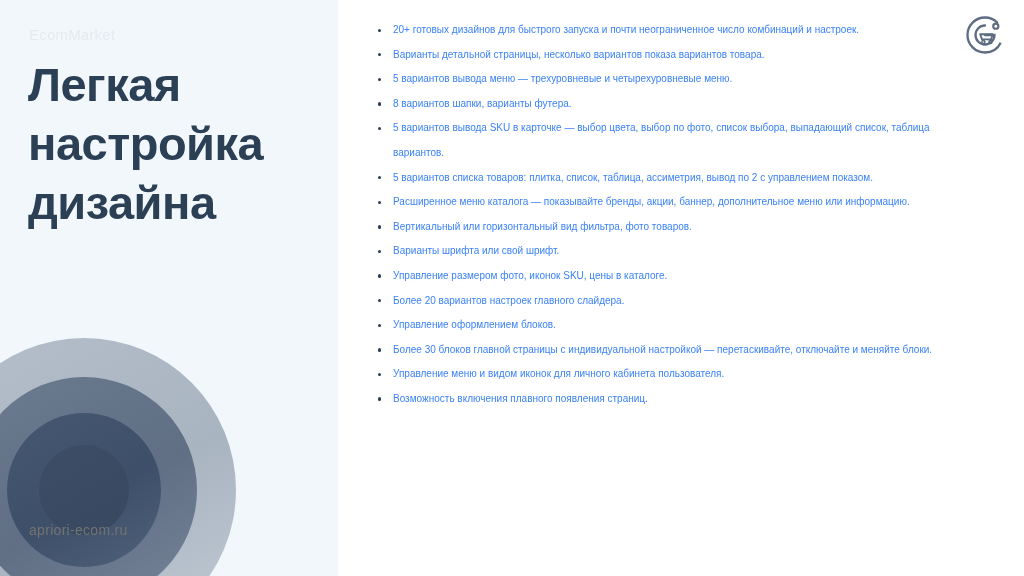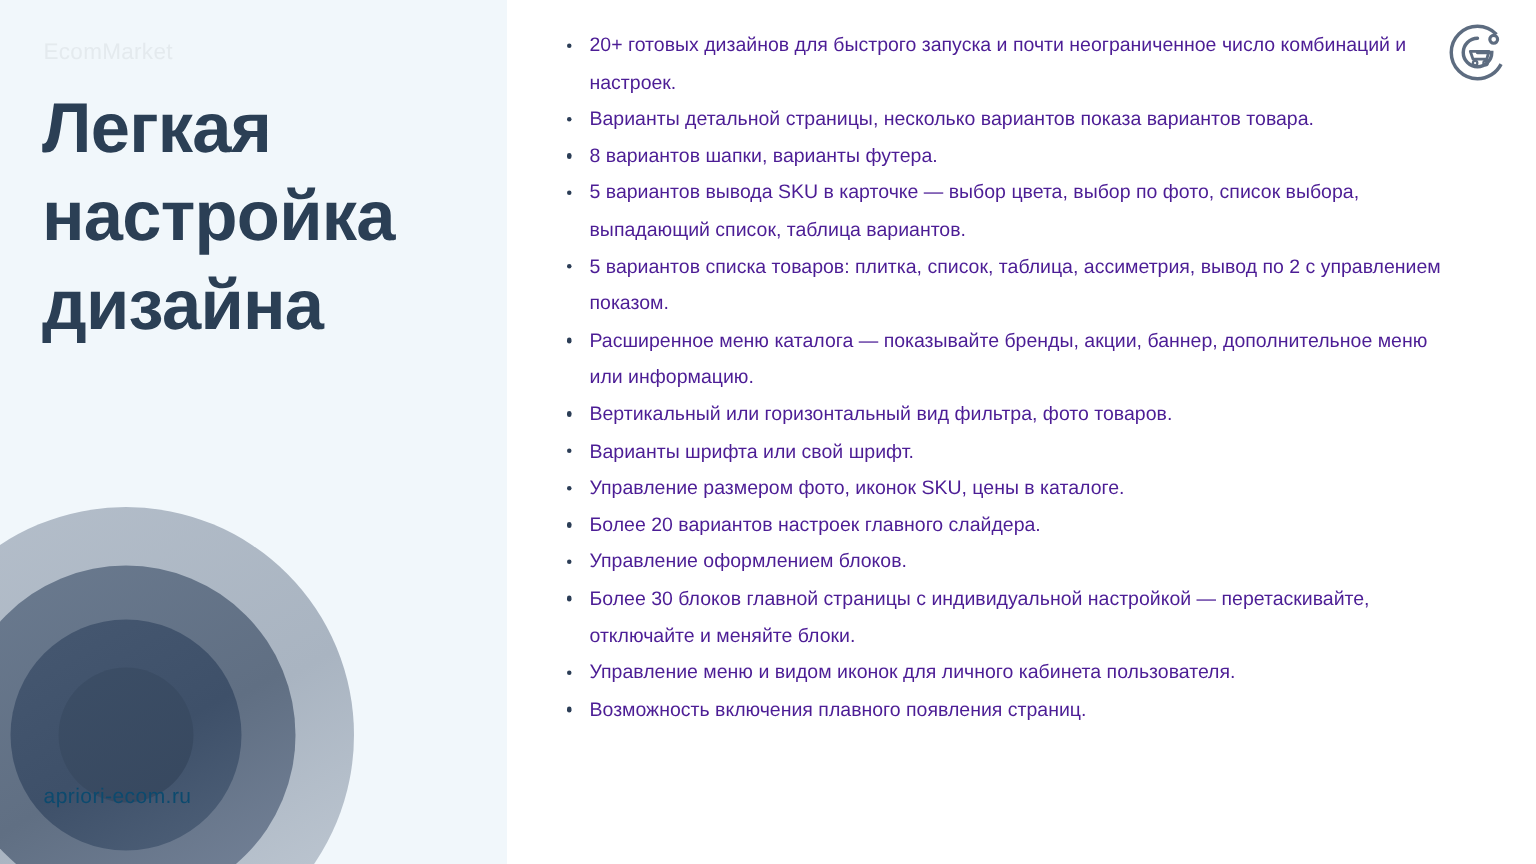--- a/index.html
+++ b/index.html
@@ -89,21 +89,21 @@
     left: 39px; top: 445px;
     background: linear-gradient(150deg, #3c4e66 0%, #37485f 100%);
   }
 
   .site-url {
     position: absolute;
     left: 29px;
     top: 522px;
     font-size: 14px;
     letter-spacing: 0.3px;
-    color: #0c4a6e;
+    color: #737373;
     white-space: nowrap;
     z-index: 6;
   }
 
   
   .right-panel {
     position: absolute;
     left: 338px;
     top: 0;
     width: 686px;
@@ -125,23 +125,23 @@
     top: 18px;
     width: 600px;
     list-style: none;
     margin: 0;
     padding: 0;
   }
   .bullet-item {
     position: relative;
     padding-left: 17px;
     margin: 0 0 0 0;
-    font-size: 13px;
+    font-size: 10px;
     line-height: 24.6px;
-    color: #4c1d95;
+    color: #3b82f6;
   }
   .bullet-item::before {
     content: "";
     position: absolute;
     left: 2px;
     top: 10.5px;
     width: 3.4px;
     height: 3.4px;
     border-radius: 50%;
     background: #2b3d56;
@@ -177,20 +177,21 @@
         <path d="M16.2 20.2 L28.6 20.2 L27.2 25.4 L18.0 25.4 Z" fill="none" stroke="#5d6c80" stroke-width="1.9" stroke-linejoin="round"></path>
         <circle cx="19.4" cy="28.0" r="1.5" fill="none" stroke="#5d6c80" stroke-width="1.5"></circle>
         <circle cx="26.4" cy="28.0" r="1.5" fill="none" stroke="#5d6c80" stroke-width="1.5"></circle>
         <circle cx="31.8" cy="12.2" r="2.6" fill="none" stroke="#5d6c80" stroke-width="2.1"></circle>
       </svg>
     </div>
 
     <ul class="bullet-list">
       <li class="bullet-item">20+ готовых дизайнов для быстрого запуска и почти неограниченное число комбинаций и настроек.</li>
       <li class="bullet-item">Варианты детальной страницы, несколько вариантов показа вариантов товара.</li>
+      <li class="bullet-item">5 вариантов вывода меню — трехуровневые и четырехуровневые меню.</li>
       <li class="bullet-item">8 вариантов шапки, варианты футера.</li>
       <li class="bullet-item">5 вариантов вывода SKU в карточке — выбор цвета, выбор по фото, список выбора, выпадающий список, таблица вариантов.</li>
       <li class="bullet-item">5 вариантов списка товаров: плитка, список, таблица, ассиметрия, вывод по 2 с управлением показом.</li>
       <li class="bullet-item">Расширенное меню каталога — показывайте бренды, акции, баннер, дополнительное меню или информацию.</li>
       <li class="bullet-item">Вертикальный или горизонтальный вид фильтра, фото товаров.</li>
       <li class="bullet-item">Варианты шрифта или свой шрифт.</li>
       <li class="bullet-item">Управление размером фото, иконок SKU, цены в каталоге.</li>
       <li class="bullet-item">Более 20 вариантов настроек главного слайдера.</li>
       <li class="bullet-item">Управление оформлением блоков.</li>
       <li class="bullet-item">Более 30 блоков главной страницы с индивидуальной настройкой — перетаскивайте, отключайте и меняйте блоки.</li>

